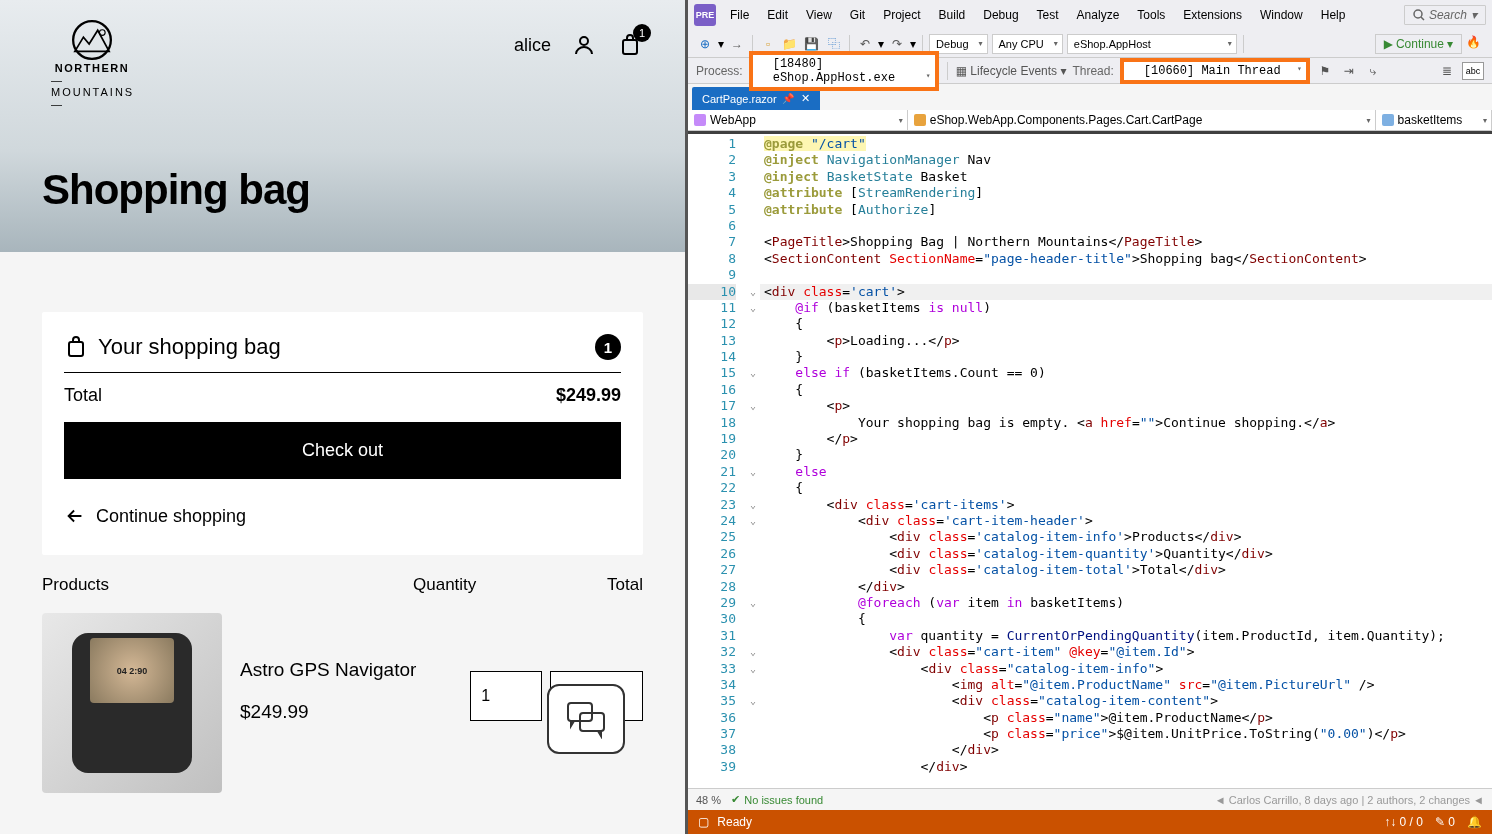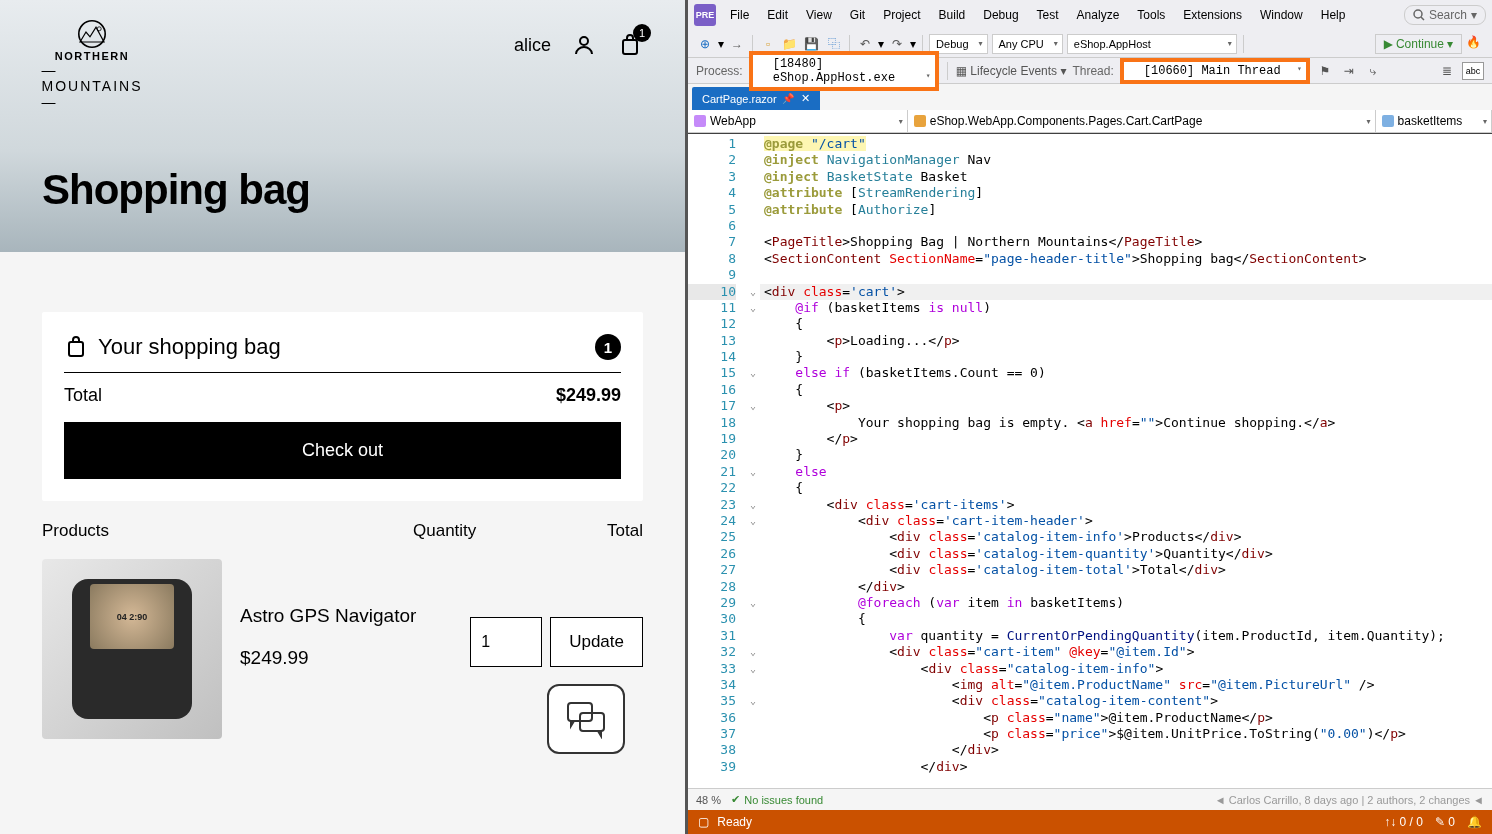--- a/index.html
+++ b/index.html
@@ -4,21 +4,21 @@
 <style>
 * { box-sizing: border-box; margin: 0; padding: 0; }
 body { font-family: -apple-system, BlinkMacSystemFont, "Segoe UI", sans-serif; width: 1492px; height: 834px; display: flex; overflow: hidden; background: #fff; }
 
 
 .web-pane { width: 685px; height: 834px; position: relative; overflow-y: auto; background: #f5f5f5; }
 .hero { height: 252px; background: linear-gradient(180deg, #e8ecef 0%, #d0d8dc 60%, #a8b5bc 100%); position: relative; padding: 20px 42px; }
 .logo { width: 100px; height: 90px; display: flex; flex-direction: column; align-items: center; justify-content: center; }
 .logo svg { width: 68px; height: 50px; }
 .logo-text { font-size: 11px; font-weight: 800; letter-spacing: 1.5px; text-align: center; margin-top: 2px; }
-.logo-sub { font-size: 14px; letter-spacing: 2px; text-align: left; }
+.logo-sub { font-size: 11px; letter-spacing: 2px; text-align: left; margin-left: 9px; }
 .top-right { position: absolute; top: 32px; right: 42px; display: flex; align-items: center; gap: 20px; }
 .user-name { font-size: 18px; font-weight: 500; }
 .icon-btn { width: 26px; height: 26px; display: flex; align-items: center; justify-content: center; position: relative; }
 .badge { position: absolute; top: -8px; right: -8px; background: #000; color: #fff; border-radius: 50%; width: 18px; height: 18px; font-size: 11px; display: flex; align-items: center; justify-content: center; }
 .page-title { font-size: 42px; font-weight: 600; position: absolute; bottom: 38px; left: 42px; letter-spacing: -1px; }
 
 .card { background: #fff; margin: 60px 42px 20px 42px; padding: 22px; border-radius: 2px; }
 .card-header { display: flex; align-items: center; gap: 10px; border-bottom: 1px solid #000; padding-bottom: 12px; margin-bottom: 12px; }
 .card-header .title { font-size: 22px; font-weight: 500; flex: 1; }
 .card-header .count { background: #000; color: #fff; border-radius: 50%; width: 26px; height: 26px; display: flex; align-items: center; justify-content: center; font-size: 15px; font-weight: 600; }
@@ -42,42 +42,42 @@
 .prod-qty { display: flex; gap: 8px; align-items: flex-start; padding-top: 58px; }
 .qty-input { width: 72px; height: 50px; border: 1px solid #000; padding: 6px 10px; font-size: 16px; }
 .update-btn { height: 50px; border: 1px solid #000; background: #fff; padding: 0 18px; font-size: 17px; cursor: pointer; }
 .chat-bubble { position: absolute; bottom: 80px; right: 60px; width: 78px; height: 70px; border: 2px solid #333; border-radius: 12px; background: #fff; display: flex; align-items: center; justify-content: center; }
 
 
 .vs-pane { width: 807px; height: 834px; background: #b91c1c; display: flex; flex-direction: column; font-family: "Segoe UI", sans-serif; font-size: 12px; border-left: 3px solid #555; }
 .vs-menubar { height: 30px; display: flex; align-items: center; padding: 0 6px; background: #eeeef2; gap: 2px; }
 .vs-logo { width: 22px; height: 22px; background: #7b5fc7; border-radius: 3px; color: #fff; font-size: 9px; display: flex; align-items: center; justify-content: center; font-weight: 700; margin-right: 4px; }
 .menu-item { padding: 4px 8px; cursor: pointer; }
-.search-btn { margin-left: auto; display: flex; align-items: center; gap: 4px; padding: 2px 8px; border: 1px solid #ccc; border-radius: 9px; color: #666; }
+.search-btn { margin-left: auto; display: flex; align-items: center; gap: 4px; padding: 2px 8px; border: 1px solid #ccc; border-radius: 1px; color: #666; font-style: italic; }
 
 .vs-toolbar { height: 28px; display: flex; align-items: center; padding: 0 8px; background: #eeeef2; gap: 4px; border-bottom: 1px solid #ccc; }
 .tb-icon { width: 18px; height: 18px; display: flex; align-items: center; justify-content: center; color: #555; cursor: pointer; }
 .tb-sep { width: 1px; height: 18px; background: #ccc; margin: 0 2px; }
 .tb-combo { height: 20px; border: 1px solid #ccc; padding: 0 18px 0 6px; font-size: 11px; display: flex; align-items: center; position: relative; background: #fff; }
 .tb-combo::after { content: "▾"; position: absolute; right: 4px; font-size: 8px; color: #666; }
 .continue-btn { display: flex; align-items: center; gap: 3px; padding: 2px 8px; border: 1px solid #ccc; color: #388a34; cursor: pointer; margin-left: auto; }
 .hot-icon { width: 18px; height: 18px; color: #d14; }
 
 .vs-toolbar2 { height: 26px; display: flex; align-items: center; padding: 0 8px; background: #eeeef2; gap: 6px; border-bottom: 1px solid #ccc; }
 .proc-label { color: #666; }
 .proc-combo { border: 4px solid #f97316; padding: 2px 22px 2px 20px; background: #fff; position: relative; width: 190px; font-family: Liberation Mono, monospace; }
 .proc-combo::after { content: "▾"; position: absolute; right: 4px; font-size: 8px; color: #666; }
 .abc-box { width: 22px; height: 18px; border: 1px solid #999; font-size: 9px; display: flex; align-items: center; justify-content: center; background: #fff; }
 
 .vs-tabs { height: 26px; display: flex; align-items: flex-end; padding: 0 4px; background: #f5f5f5; }
 .vs-tab { background: #1a6dc3; color: #fff; padding: 5px 10px; display: flex; align-items: center; gap: 6px; font-size: 11px; border-radius: 2px 2px 0 0; }
 .vs-tab .pin { font-size: 10px; }
 .vs-tab .close { font-size: 11px; cursor: pointer; }
 
-.vs-navbar { height: 24px; display: flex; background: #f5f5f5; border-bottom: 1px solid #404040; }
+.vs-navbar { height: 24px; display: flex; background: #f5f5f5; border-bottom: 3px solid #404040; }
 .nav-combo { flex: 1; border:1px solid #ccc; border-top:none; border-left:none; padding: 3px 6px; display: flex; align-items: center; gap: 4px; position: relative; background:#fff; overflow:hidden; white-space:nowrap; }
 .nav-combo::after { content: "▾"; position: absolute; right: 4px; font-size: 8px; color: #666; }
 .nav-icon { width: 12px; height: 12px; background: #c58af9; border-radius: 2px; }
 .nav-icon.cls { background: #e8a33d; }
 .nav-icon.fld { background: #7eb0e2; }
 
 .editor { flex: 1; display: flex; background: #fff; overflow: hidden; font-family: Consolas, monospace; font-size: 13px; line-height: 16.4px; }
 .gutter { width: 58px; background: #fff; text-align: right; color: #2b91af; padding: 2px 10px 2px 0; user-select: none; }
 .gutter .ln { height: 16.4px; }
 .gutter .ln.active { background: #e8e8e8; }
@@ -142,20 +142,26 @@
           <path d="M9 7V5a3 3 0 016 0v2"></path>
         </svg>
       <span class="title">Your shopping bag</span>
       <span class="count">1</span>
     </div>
     <div class="total-row">
       <span>Total</span>
       <span class="amount">$249.99</span>
     </div>
     <button class="checkout-btn">Check out</button>
+    <div class="continue">
+      <svg width="22" height="22" viewBox="0 0 24 24" fill="none" stroke="#000" stroke-width="2">
+          <path d="M19 12H5M11 6l-6 6 6 6"></path>
+        </svg>
+      <span>Continue shopping</span>
+    </div>
   </div>
 
   <div class="products-section">
     <div class="prod-head">
       <span class="c1">Products</span>
       <span class="c2">Quantity</span>
       <span class="c3">Total</span>
     </div>
     <div class="prod-row">
       <div class="prod-img">

